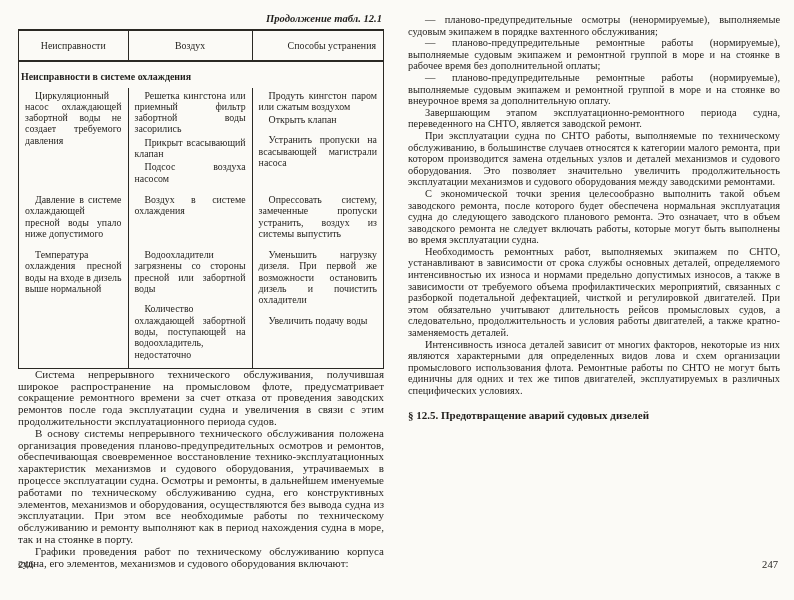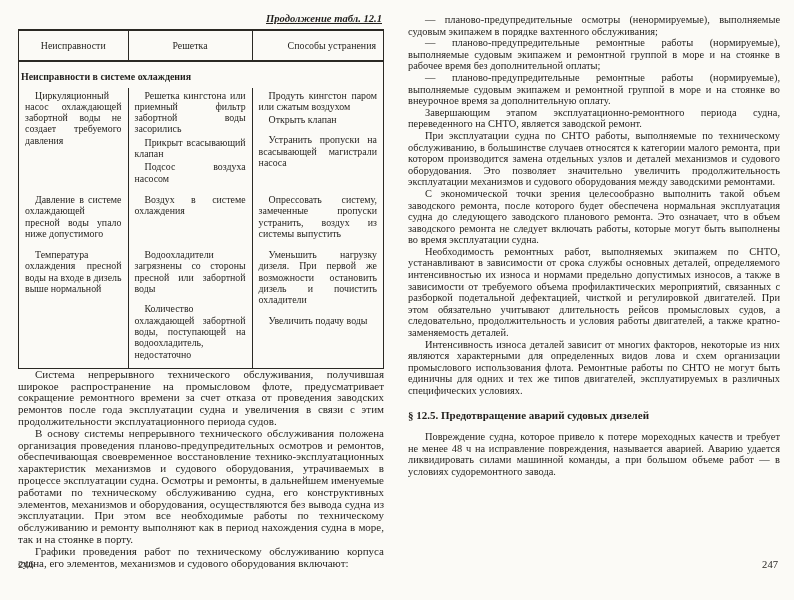--- a/index.html
+++ b/index.html
@@ -20,21 +20,20 @@
   .page-left  { flex: 0 0 366px; width: 366px; }
   .page-right { flex: 0 0 372px; width: 372px; padding-top: 4px; }
 
   
   .table-caption {
     text-align: right;
     font-style: italic;
     font-weight: bold;
     font-size: 10.6px;
     margin: 3px 2px 5px 0;
-    text-decoration: underline;
   }
   table.faults {
     width: 100%;
     border-collapse: collapse;
     border-top: 2.4px solid #2b2924;
     border-bottom: 1.4px solid #2b2924;
     border-left: 1.2px solid #2b2924;
     border-right: 1.2px solid #2b2924;
     font-size: 9.9px;
     line-height: 11.3px;
@@ -104,21 +103,21 @@
 
     <table class="faults">
       <colgroup>
           <col class="c1">
           <col class="c2">
           <col class="c3">
         </colgroup>
       <thead>
         <tr>
           <th>Неисправности</th>
-          <th>Решетка</th>
+          <th>Воздух</th>
           <th>Способы устранения</th>
         </tr>
       </thead>
       <tbody>
         <tr>
           <td class="group-title" colspan="3">Неисправности в системе охлаждения</td>
         </tr>
 
         <tr class="body-row">
           <td class="cell">
@@ -178,18 +177,17 @@
     <p class="body">— планово-предупредительные ремонтные работы (нормируемые), выполняемые судовым экипажем и ремонтной группой в море и на стоянке в рабочее время без дополнительной оплаты;</p>
     <p class="body">— планово-предупредительные ремонтные работы (нормируемые), выполняемые судовым экипажем и ремонтной группой в море и на стоянке во внеурочное время за дополнительную оплату.</p>
     <p class="body">Завершающим этапом эксплуатационно-ремонтного периода судна, переведенного на СНТО, является заводской ремонт.</p>
     <p class="body">При эксплуатации судна по СНТО работы, выполняемые по техническому обслуживанию, в большинстве случаев относятся к категории малого ремонта, при котором производится замена отдельных узлов и деталей механизмов и судового оборудования. Это позволяет значительно увеличить продолжительность эксплуатации механизмов и судового оборудования между заводскими ремонтами.</p>
     <p class="body">С экономической точки зрения целесообразно выполнить такой объем заводского ремонта, после которого будет обеспечена нормальная эксплуатация судна до следующего заводского планового ремонта. Это означает, что в объем заводского ремонта не следует включать работы, которые могут быть выполнены во время эксплуатации судна.</p>
     <p class="body">Необходимость ремонтных работ, выполняемых экипажем по СНТО, устанавливают в зависимости от срока службы основных деталей, определяемого интенсивностью их износа и нормами предельно допустимых износов, а также в зависимости от требуемого объема профилактических мероприятий, связанных с разборкой подетальной дефектацией, чисткой и регулировкой двигателей. При этом обязательно учитывают длительность рейсов промысловых судов, а следовательно, продолжительность и условия работы двигателей, а также кратно-заменяемость деталей.</p>
     <p class="body">Интенсивность износа деталей зависит от многих факторов, некоторые из них являются характерными для определенных видов лова и схем организации промыслового использования флота. Ремонтные работы по СНТО не могут быть единичны для одних и тех же типов двигателей, эксплуатируемых в различных специфических условиях.</p>
 
     <div class="section-heading right">§ 12.5. Предотвращение аварий судовых дизелей</div>
 
-    <p class="body">Повреждение судна, которое привело к потере мореходных качеств и требует не менее 48 ч на исправление повреждения, называется аварией. Аварию удается ликвидировать силами машинной команды, а при большом объеме работ — в условиях судоремонтного завода.</p>
 
     <div class="page-number right">247</div>
   </div>
 
 </div>
 
 </body></html>

